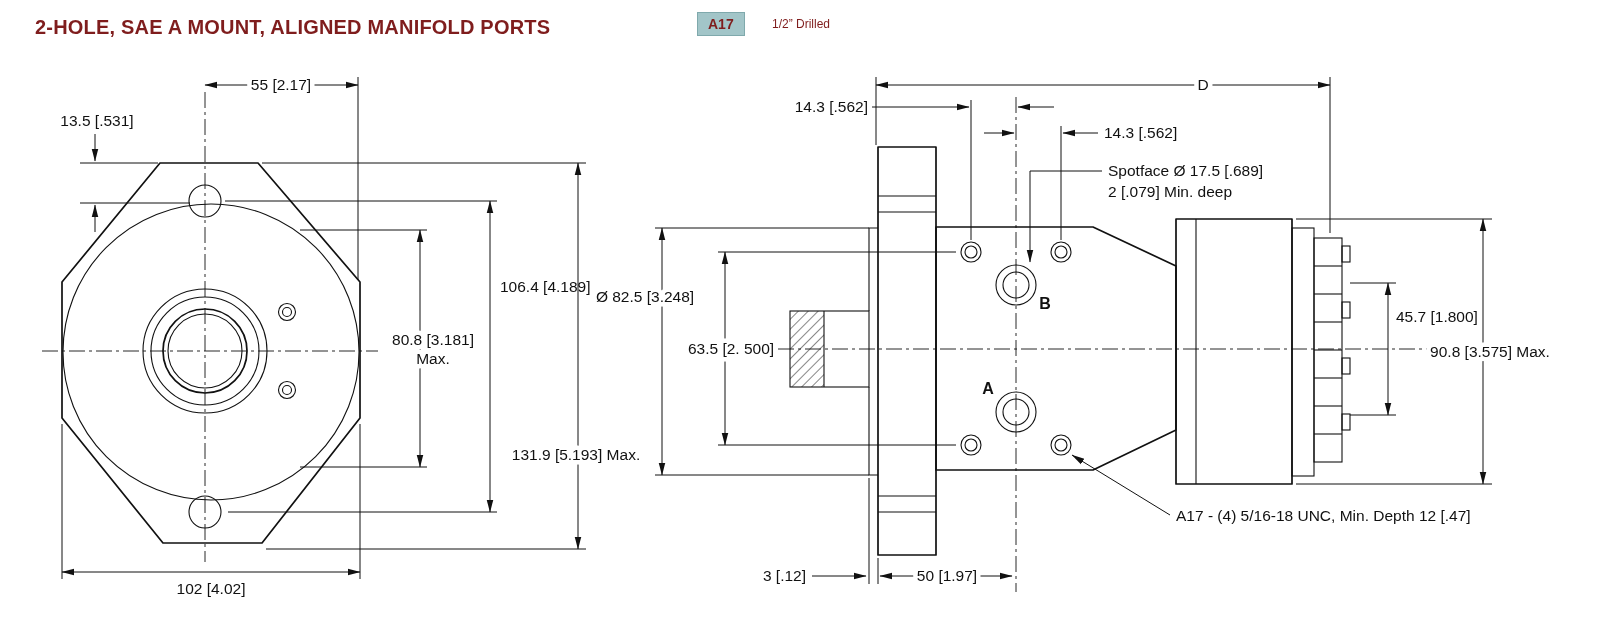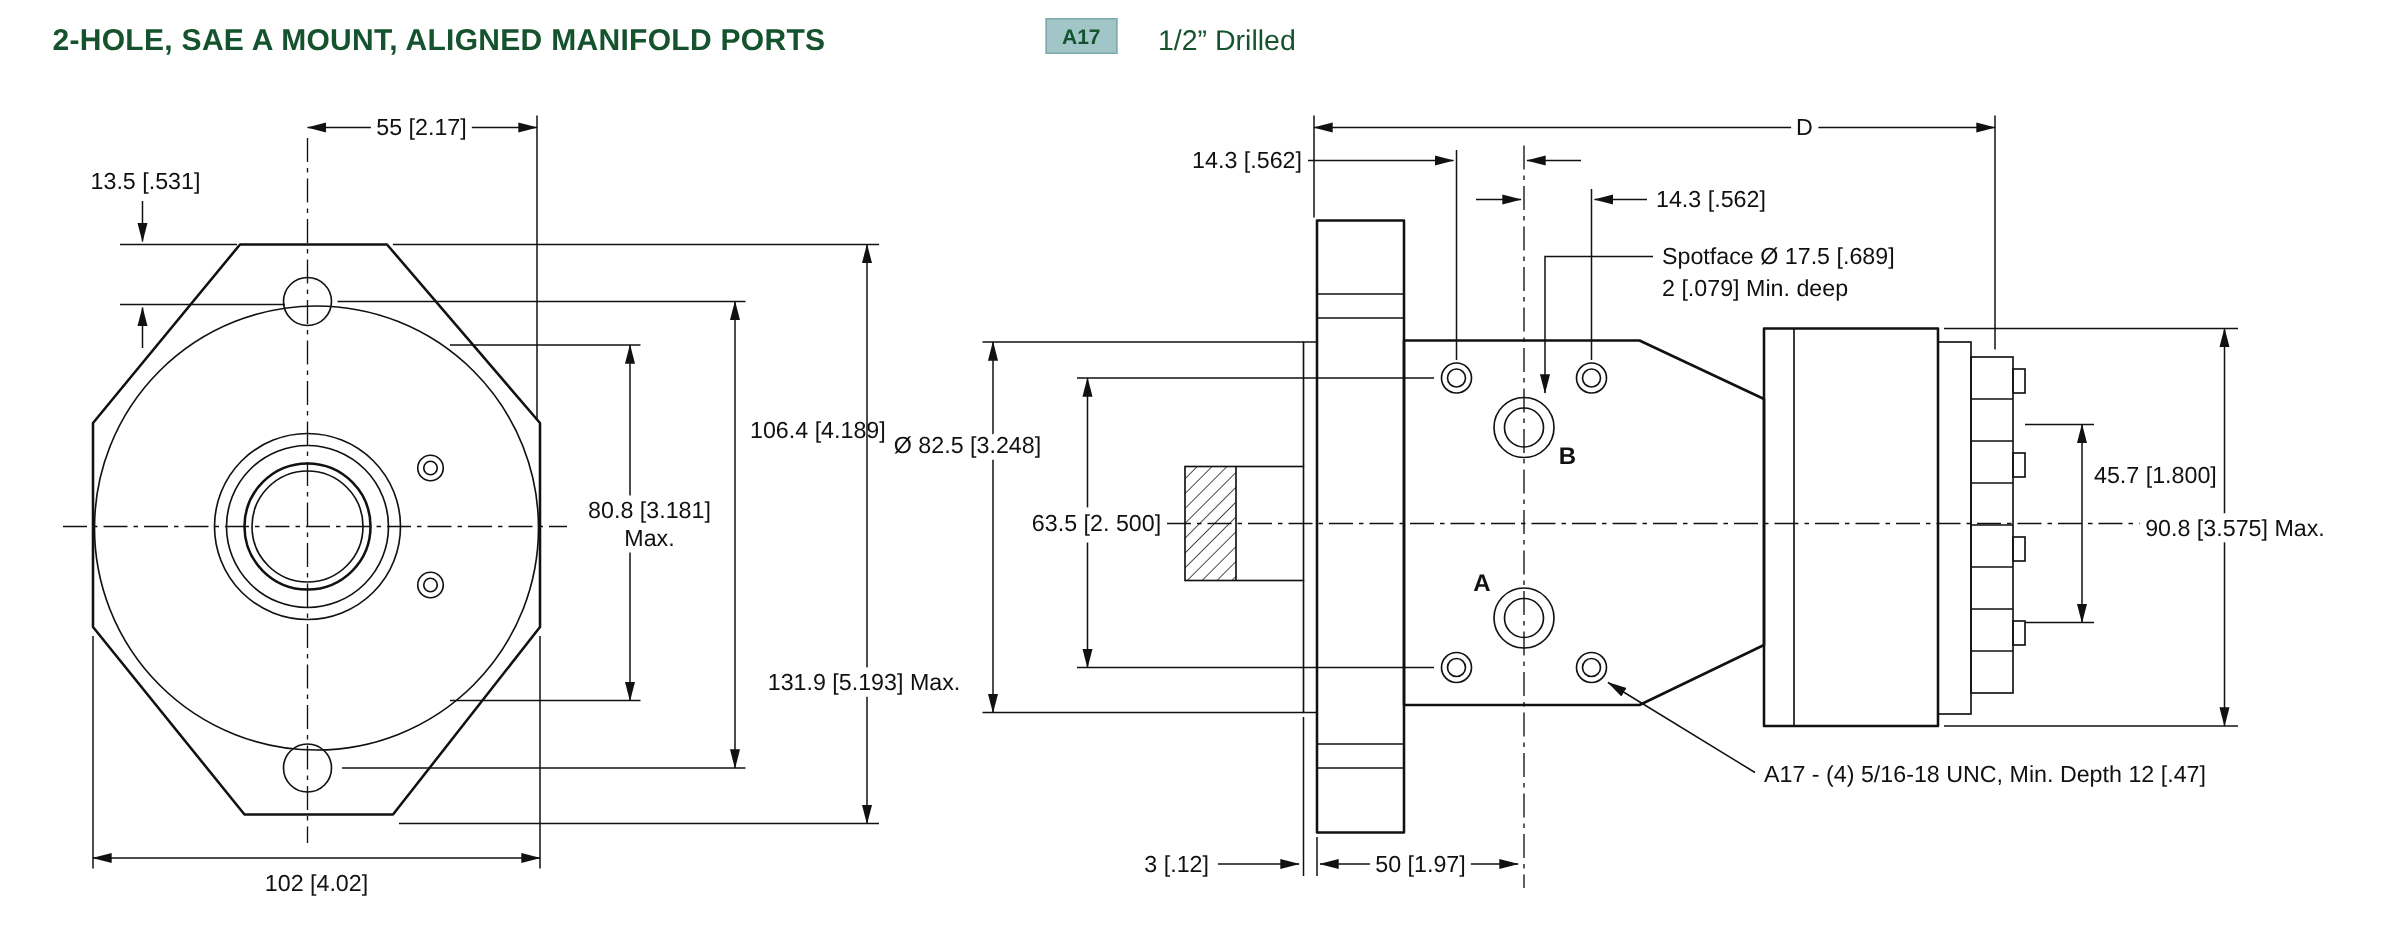--- a/index.html
+++ b/index.html
@@ -1,21 +1,21 @@
 <!DOCTYPE html>
 <html><head>
 <meta charset="utf-8">
 <style>
   html,body{margin:0;padding:0;background:#fff;}
   .stage{position:relative;width:1600px;height:619px;background:#fff;overflow:hidden;
-         font-family:"Liberation Sans",sans-serif;color:#14532d;}
+         font-family:"Liberation Sans",sans-serif;color:#7f1d1d;}
   .hdr-title{position:absolute;left:35px;top:16px;font-size:20px;font-weight:bold;letter-spacing:.2px;}
   .hdr-badge{position:absolute;left:697px;top:12px;background:#a2c5c8;border:1px solid #7fa9ac;
              padding:3px 10px;font-size:14px;font-weight:bold;}
-  .hdr-sub{position:absolute;left:772px;top:17px;font-size:19px;}
+  .hdr-sub{position:absolute;left:772px;top:17px;font-size:12px;}
   svg{position:absolute;left:0;top:0;}
   svg text{font-family:"Liberation Sans",sans-serif;font-size:15.5px;fill:#111;}
   svg text.bold{font-weight:bold;font-size:16px;}
   .halo{paint-order:stroke;stroke:#fff;stroke-width:9px;stroke-linejoin:round;}
   .outline{fill:none;stroke:#111;stroke-width:1.7;stroke-linejoin:round;}
   .thin{fill:none;stroke:#111;stroke-width:1.1;}
   .dim{fill:none;stroke:#111;stroke-width:1;}
   .cl{fill:none;stroke:#111;stroke-width:.9;stroke-dasharray:16 4 3 4;}
 </style>
 </head>

